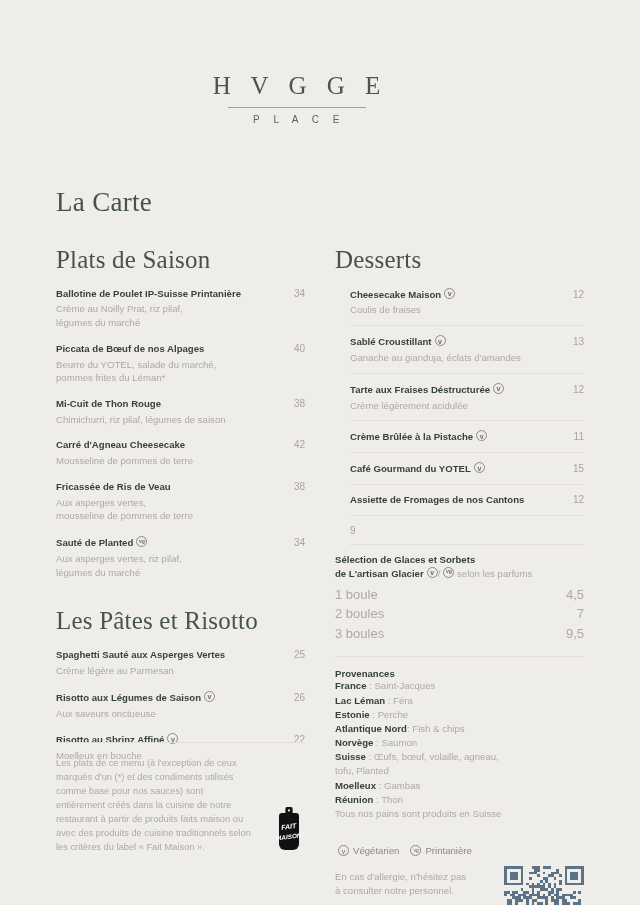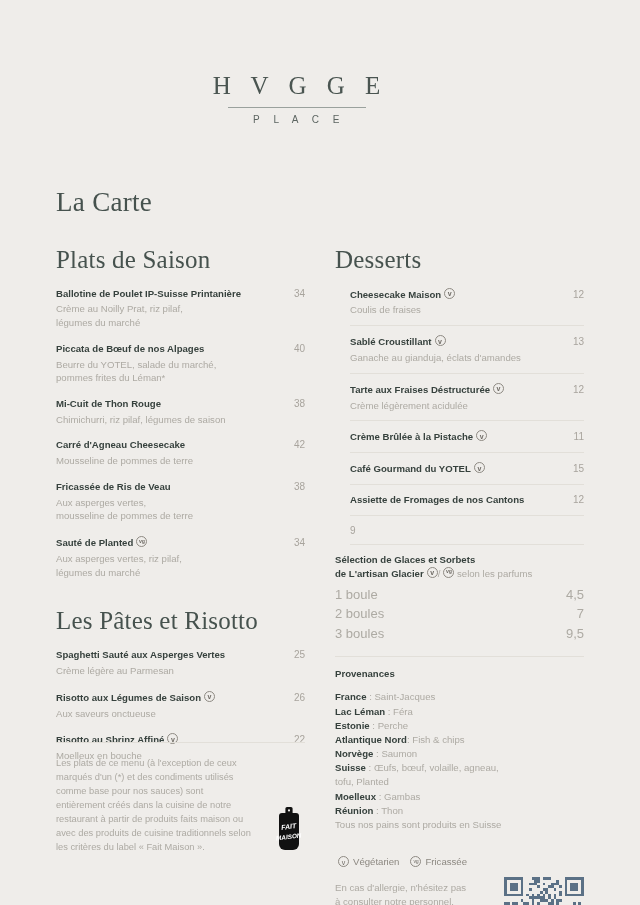--- a/index.html
+++ b/index.html
@@ -172,21 +172,20 @@
   
   .provenances {
     border-top: 1px solid #e2dfd9;
     padding-top: 11px;
     margin-top: 10px;
   }
   .prov-title {
     font-size: 9.6px;
     font-weight: bold;
     color: #36413d;
-    margin-bottom: 11px;
   }
   .prov-row {
     font-size: 9.6px;
     color: #adaaa3;
     line-height: 1.48;
   }
   .prov-row b {
     color: #36413d;
     font-weight: bold;
   }
@@ -442,21 +441,21 @@
         <div class="prov-row">Tous nos pains sont produits en Suisse</div>
       </div>
 
       <div class="legend">
         <div class="legend-entry">
           <span class="diet v"></span>
           <span class="lbl">Végétarien</span>
         </div>
         <div class="legend-entry">
           <span class="diet vg"></span>
-          <span class="lbl">Fricassée</span>
+          <span class="lbl">Printanière</span>
         </div>
       </div>
 
       <div class="info-wrap">
         <div class="info-text">
           <p>En cas d'allergie, n'hésitez pas<br>à consulter notre personnel.</p>
 
         </div>
         <svg class="qr" viewBox="0 0 29 29" shape-rendering="crispEdges">
           <rect width="29" height="29" fill="#efedea"></rect>

